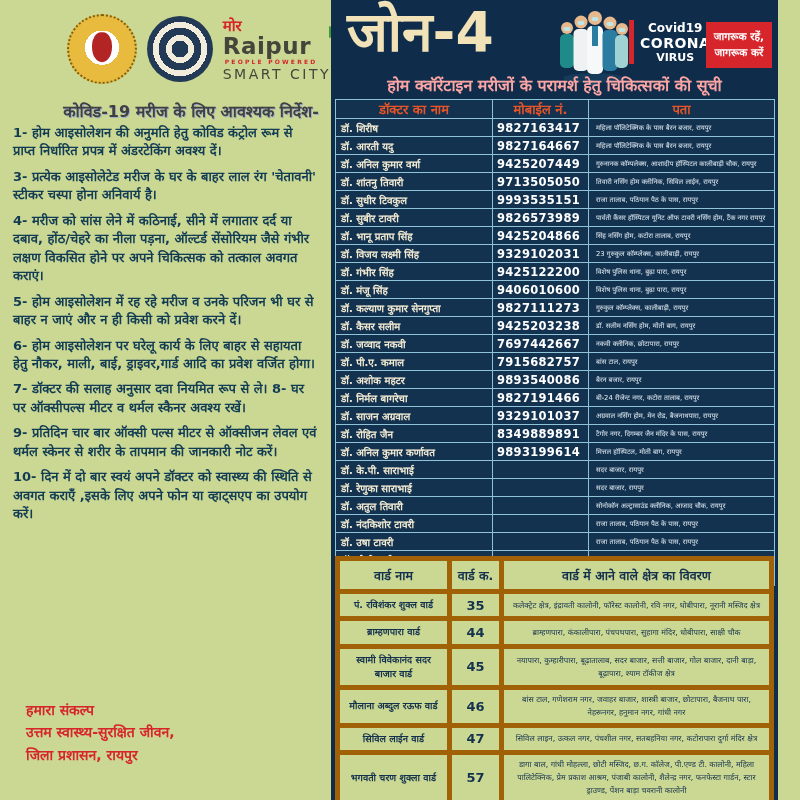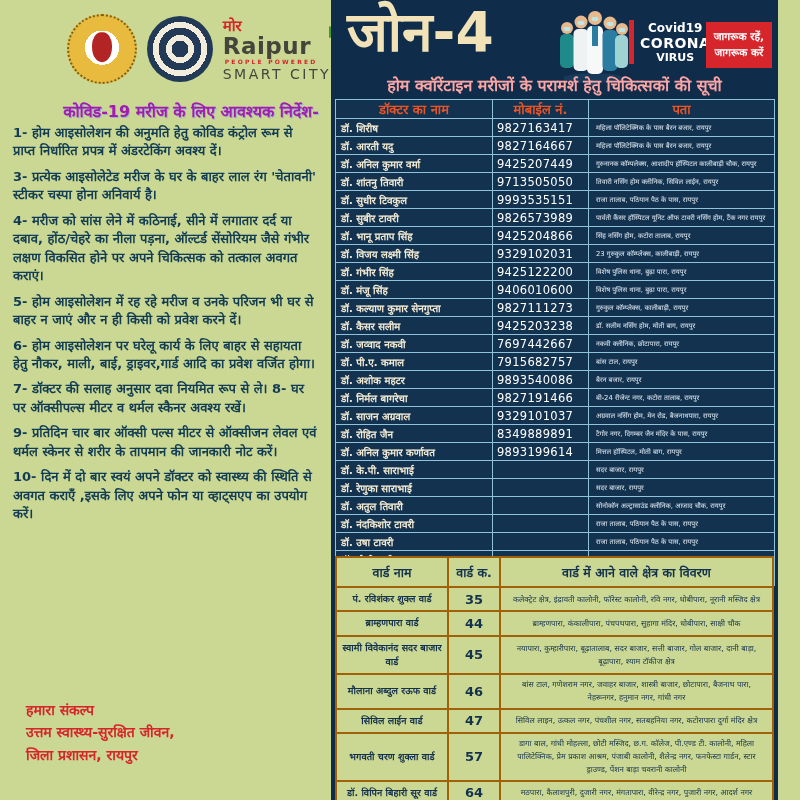--- a/index.html
+++ b/index.html
@@ -15,21 +15,21 @@
   .emblem-cg{background:radial-gradient(circle at 50% 48%,#ffffff 0 36%,#e8ba3e 36% 78%,#caa12f 78% 100%);border:2px dotted #7a6015;}
   .emblem-cg::after{content:"";position:absolute;left:50%;top:50%;width:20px;height:30px;transform:translate(-50%,-56%);
     background:#b32424;border-radius:45% 45% 50% 50%;}
   .emblem-rmc{background:radial-gradient(circle,#223a55 0 18%,#f2ecdc 18% 30%,#223a55 30% 46%,#f2ecdc 46% 58%,#223a55 58% 74%,#f2ecdc 74% 88%,#223a55 88% 100%);}
   .smartcity{line-height:1.05;position:relative;padding-top:2px;}
   .sc-mor{color:#d6252b;font-weight:bold;font-size:15px;}
   .sc-raipur{color:#45453c;font-weight:bold;font-size:23px;letter-spacing:0.5px;position:relative;}
   .sc-flag{position:absolute;right:-16px;top:-8px;width:0;height:0;border-left:18px solid #3f9b35;border-top:7px solid transparent;border-bottom:5px solid transparent;}
   .sc-people{color:#d6252b;font-weight:bold;font-size:6px;letter-spacing:2.2px;margin:1px 0 1px 2px;}
   .sc-smart{color:#45453c;font-weight:normal;font-size:14px;letter-spacing:2.5px;}
-  .left-heading{position:absolute;left:0;top:100px;width:382px;text-align:center;color:#a21caf;font-weight:bold;font-size:16px;
+  .left-heading{position:absolute;left:0;top:100px;width:382px;text-align:center;color:#404040;font-weight:bold;font-size:16px;
     text-shadow:1px 1px 0 #9fb0c9;}
   .instructions{position:absolute;left:13px;top:124px;width:305px;}
   .instr{margin:0 0 7px 0;color:#123c54;font-weight:bold;font-size:13px;line-height:1.42;}
   .left-footer{position:absolute;left:26px;top:699px;color:#d6252b;font-weight:bold;font-size:14px;line-height:1.6;}
   
   .navy-panel{position:absolute;left:331px;top:0;width:447px;height:800px;background:#0f2c4a;}
   .zone-title{position:absolute;left:16px;top:2px;color:#f2e2b8;font-weight:bold;font-size:55px;line-height:1.1;}
   .doc-illustration{position:absolute;left:226px;top:6px;}
   .covid-label{position:absolute;left:298px;top:20px;display:flex;align-items:center;gap:6px;}
   .covid-bar{width:5px;height:44px;background:#d6252b;}
@@ -39,27 +39,27 @@
     padding:7px 8px;line-height:1.5;text-align:center;}
   .subtitle{position:absolute;left:0;top:74px;width:447px;text-align:center;color:#fca5a5;font-weight:bold;font-size:16px;}
   
   .doctors-table{position:absolute;left:4px;top:99px;width:439px;border-collapse:collapse;table-layout:fixed;}
   .doctors-table col.c-name{width:157px;}
   .doctors-table col.c-mob{width:96px;}
   .doctors-table col.c-addr{width:186px;}
   .doctors-table th,.doctors-table td{border:1px solid #8fc3d9;background:#123250;overflow:hidden;white-space:nowrap;}
   .doctors-table th{color:#e65427;font-weight:bold;font-size:13px;text-align:center;height:17px;padding:0;}
   .dname{color:#f1e9d2;font-weight:bold;font-size:10px;padding:1.5px 0 1.5px 5px;height:13px;}
-  .dmob{color:#ffffff;font-weight:normal;font-size:11.5px;padding:1.5px 0 1.5px 4px;letter-spacing:0.3px;}
+  .dmob{color:#ffffff;font-weight:bold;font-size:11.5px;padding:1.5px 0 1.5px 4px;letter-spacing:0.3px;}
   .daddr{color:#e4edf3;font-size:6.8px;padding:1.5px 0 1.5px 7px;}
   
   .ward-table{position:absolute;left:4px;top:556px;width:439px;border-collapse:collapse;table-layout:fixed;background:#cbd893;}
   .ward-table col.w-name{width:112px;}
   .ward-table col.w-num{width:52px;}
-  .ward-table th,.ward-table td{border:2px solid #a16207;color:#14324e;text-align:center;}
+  .ward-table th,.ward-table td{border:5px solid #a16207;color:#14324e;text-align:center;}
   .ward-table th{font-weight:bold;font-size:12.5px;height:28px;padding:0 2px;}
   .wname{font-weight:bold;font-size:9.5px;line-height:1.5;padding:4px 4px;}
   .wnum{font-weight:bold;font-size:13px;}
   .wdesc{font-size:7.8px;line-height:1.7;padding:3px 8px;}
 </style>
 </head>
 <body>
 
 <div class="left-panel">
   <div class="logos">

